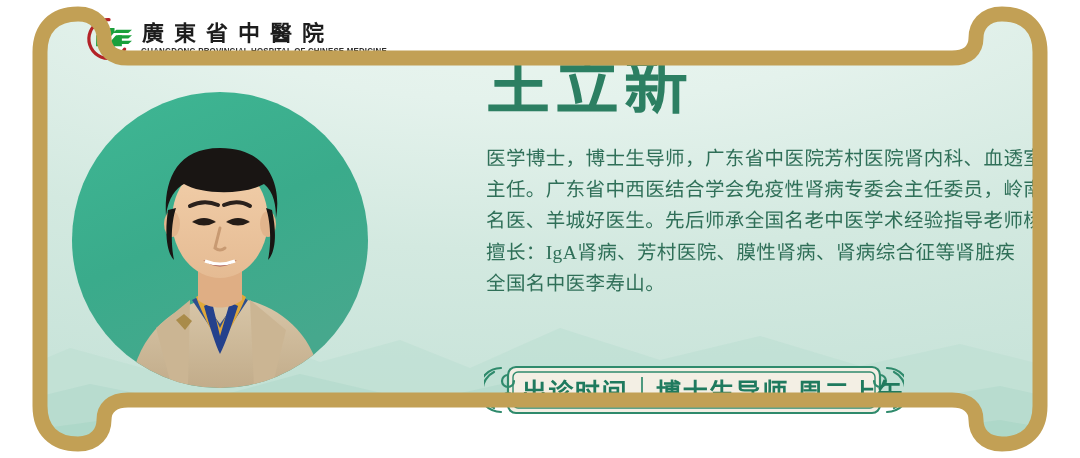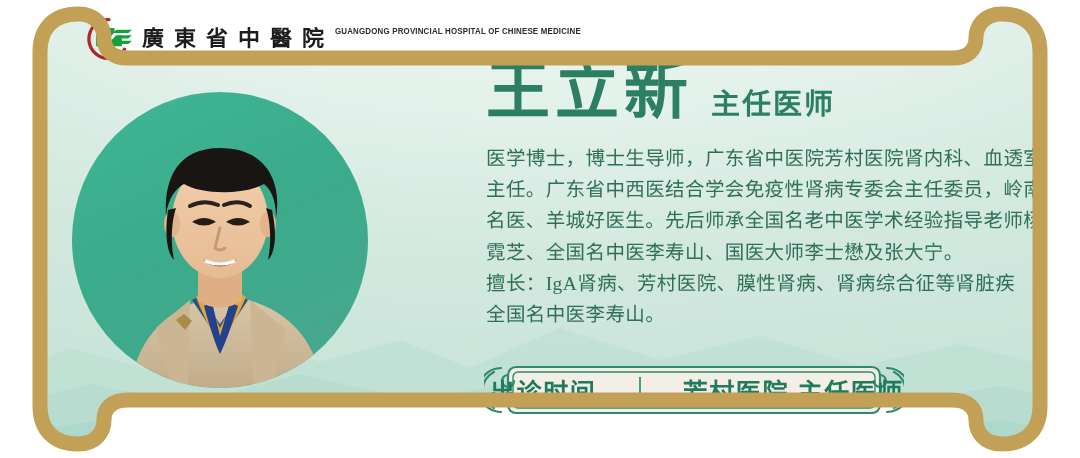--- a/index.html
+++ b/index.html
@@ -39,21 +39,21 @@
     position:absolute;left:0;bottom:0;width:100%;height:230px;
   }
 
   
   .logo{
     position:absolute;left:86px;top:16px;
     display:flex;align-items:center;gap:9px;
     z-index:2;
   }
   .logo-mark{width:46px;height:46px;flex:none;}
-  .logo-text{display:flex;gap:1px;}
+  .logo-text{display:flex;flex-direction:column;gap:1px;}
   .logo-cn{
     font-family:"Liberation Serif","DejaVu Serif",serif;
     font-size:22px;font-weight:700;color:#1d1d1d;
     letter-spacing:10px;line-height:1.1;white-space:nowrap;
     text-indent:1px;
   }
   .logo-en{
     font-family:"Liberation Sans","DejaVu Sans",sans-serif;
     font-size:8.5px;font-weight:700;color:#2b2b2b;
     letter-spacing:.2px;line-height:1.1;white-space:nowrap;
@@ -67,21 +67,21 @@
     overflow:hidden;z-index:2;
   }
   .portrait svg{display:block;width:100%;height:100%;}
 
   
   .info{
     position:absolute;left:486px;top:50px;width:566px;
     z-index:2;
   }
   .name-row{
-    display:flex;align-items:flex-end;gap:18px;
+    display:flex;align-items:center;gap:18px;
     height:74px;
   }
   .doctor-name{
     font-family:"Liberation Serif","DejaVu Serif",serif;
     font-size:64px;font-weight:700;color:#2c7f62;
     letter-spacing:5px;line-height:1;white-space:nowrap;
   }
   .doctor-rank{
     font-family:"Liberation Serif","DejaVu Serif",serif;
     font-size:29px;font-weight:700;color:#2c7f62;
@@ -105,21 +105,21 @@
   .bio p.tail{ text-align:left; }
 
   
   .schedule{
     position:absolute;left:484px;top:362px;
     width:420px;height:56px;z-index:2;
   }
   .schedule svg{position:absolute;left:0;top:0;}
   .schedule-text{
     position:absolute;left:0;top:0;width:420px;height:56px;
-    display:flex;align-items:center;justify-content:space-between;gap:13px;
+    display:flex;align-items:center;justify-content:flex-end;gap:13px;
     font-family:"Liberation Sans","DejaVu Sans",sans-serif;
     font-size:25px;font-weight:700;color:#1f7a5e;
     letter-spacing:1.6px;white-space:nowrap;
     padding-left:6px;box-sizing:border-box;
   }
   .sep{
     display:inline-block;width:2px;height:27px;
     background:#2f8a6c;opacity:.85;
   }
 </style>
@@ -252,28 +252,26 @@
       <path d="M148 136 l-5 20 q5 4 10 0" stroke="#c89a72" stroke-width="3" fill="none" stroke-linecap="round"></path>
 
       <path d="M131 168 q17 13 34 0 q-17 7 -34 0 Z" fill="#a5564a"></path>
       <path d="M133 169 q15 6 30 0" stroke="#ffffff" stroke-width="3" fill="none"></path>
     </svg>
   </div>
 
   <div class="info">
     <div class="name-row">
       <div class="doctor-name">王立新</div>
-      <div class="doctor-rank">主任医师</div>
     </div>
 
     <div class="bio">
       <p>医学博士，博士生导师，广东省中医院芳村医院肾内科、血透室</p>
       <p>主任。广东省中西医结合学会免疫性肾病专委会主任委员，岭南</p>
       <p>名医、羊城好医生。先后师承全国名老中医学术经验指导老师杨</p>
-      <p class="tail">霓芝、全国名中医李寿山、国医大师李士懋及张大宁。</p>
       <p>擅长：IgA肾病、芳村医院、膜性肾病、肾病综合征等肾脏疾</p>
       <p class="tail">全国名中医李寿山。</p>
     </div>
   </div>
 
   <div class="schedule">
     <svg width="420" height="56" viewBox="0 0 420 56">
       <rect x="24" y="5" width="372" height="46" rx="8" fill="#f3efe4"></rect>
 
       <rect x="24" y="5" width="372" height="46" rx="8" fill="none" stroke="#2f8a6c" stroke-width="2.2"></rect>
@@ -286,17 +284,17 @@
       <path d="M10 10 a20 20 0 0 0 0 36" fill="none" stroke="#2f8a6c" stroke-width="2.2" stroke-linecap="round"></path>
 
       <path d="M396 13 a6 6 0 1 1 -6 6" fill="none" stroke="#2f8a6c" stroke-width="2.2" stroke-linecap="round"></path>
       <path d="M396 43 a6 6 0 1 0 -6 -6" fill="none" stroke="#2f8a6c" stroke-width="2.2" stroke-linecap="round"></path>
       <path d="M403 6 a22 22 0 0 1 0 44" fill="none" stroke="#2f8a6c" stroke-width="2.2" stroke-linecap="round"></path>
       <path d="M410 10 a20 20 0 0 1 0 36" fill="none" stroke="#2f8a6c" stroke-width="2.2" stroke-linecap="round"></path>
     </svg>
     <div class="schedule-text">
       <span>出诊时间</span>
       <span class="sep"></span>
-      <span>芳村医院 主任医师</span>
+      <span>博士生导师 周二上午</span>
     </div>
   </div>
 
 </div>
 
 </body></html>

